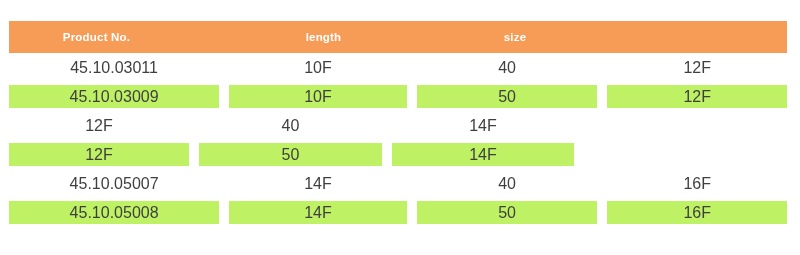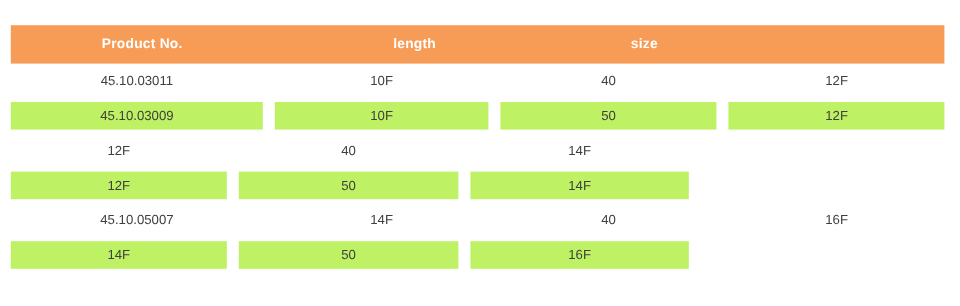--- a/index.html
+++ b/index.html
@@ -20,21 +20,20 @@
     top: 21px;
     width: 778px;
   }
 
   
   .table-header {
     display: flex;
     background: #f79c57;
     height: 32px;
     align-items: center;
-    padding-left: 22px;
   }
   .table-header .cell {
     color: #ffffff;
     font-size: 11.5px;
     font-weight: bold;
     letter-spacing: 0.2px;
     text-align: center;
     box-sizing: border-box;
   }
 
@@ -44,21 +43,21 @@
   }
   .row {
     display: flex;
     height: 29px;
     align-items: stretch;
   }
   .row .cell {
     display: flex;
     align-items: center;
     justify-content: center;
-    font-size: 11px;
+    font-size: 16px;
     color: #3f3f3f;
     box-sizing: border-box;
     height: 23px;
     align-self: center;
   }
   .row.shaded .cell {
     background: #bef264;
   }
 
   
@@ -113,19 +112,20 @@
     </div>
 
     <div class="row">
       <div class="cell col-0">45.10.05007</div>
       <div class="cell col-1">14F</div>
       <div class="cell col-2">40</div>
       <div class="cell col-3">16F</div>
     </div>
 
     <div class="row shaded">
+      <div class="cell col-0">45.10.05008</div>
       <div class="cell col-1">14F</div>
       <div class="cell col-2">50</div>
       <div class="cell col-3">16F</div>
     </div>
 
   </div>
 </div>
 
 </body></html>

